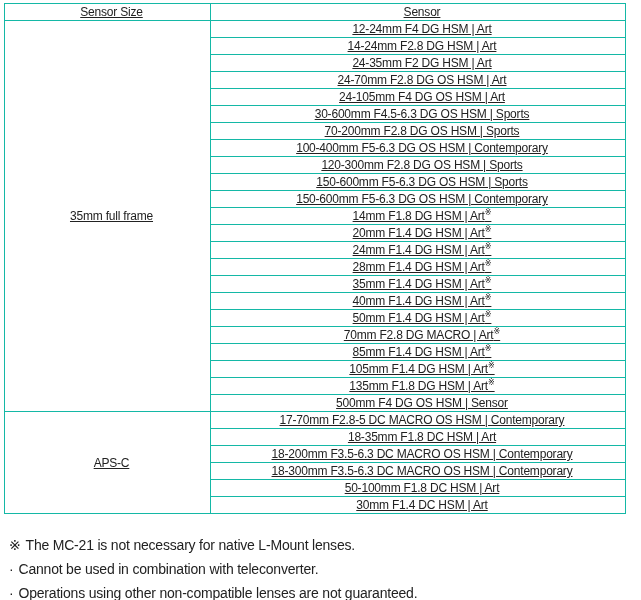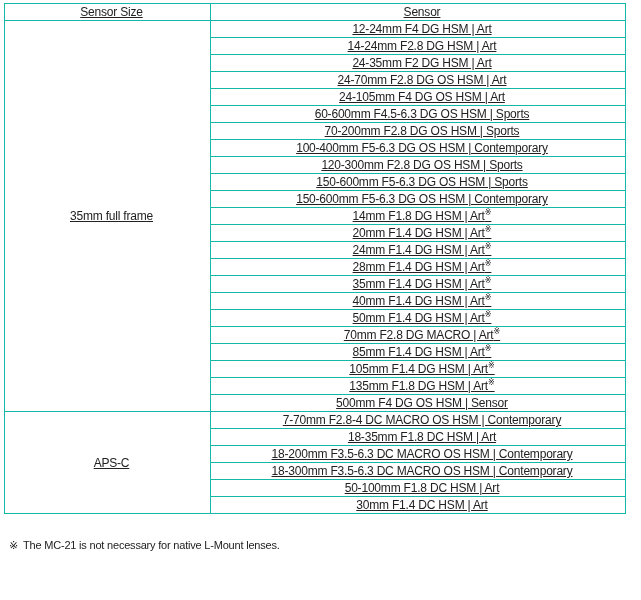--- a/index.html
+++ b/index.html
@@ -31,21 +31,21 @@
   }
   .lens-table td.sensor-cell { vertical-align: middle; }
   sup.mark {
     font-size: 8px;
     line-height: 0;
     vertical-align: super;
     letter-spacing: 0;
   }
   .notes { margin: 24px 0 0 5px; }
   .note {
-    font-size: 11px;
+    font-size: 14px;
     letter-spacing: -0.2px;
     line-height: 14px;
     margin-bottom: 10px;
   }
   .note .bullet { margin-right: 5px; }
 </style>
 </head>
 <body>
 
 <div class="page">
@@ -71,21 +71,21 @@
         <tr>
           <td class="product-cell">24-35mm F2 DG HSM | Art</td>
         </tr>
         <tr>
           <td class="product-cell">24-70mm F2.8 DG OS HSM | Art</td>
         </tr>
         <tr>
           <td class="product-cell">24-105mm F4 DG OS HSM | Art</td>
         </tr>
         <tr>
-          <td class="product-cell">60-600mm F4.5-6.3 DG OS HSM | Sports</td>
+          <td class="product-cell">30-600mm F4.5-6.3 DG OS HSM | Sports</td>
         </tr>
         <tr>
           <td class="product-cell">70-200mm F2.8 DG OS HSM | Sports</td>
         </tr>
         <tr>
           <td class="product-cell">100-400mm F5-6.3 DG OS HSM | Contemporary</td>
         </tr>
         <tr>
           <td class="product-cell">120-300mm F2.8 DG OS HSM | Sports</td>
         </tr>
@@ -126,21 +126,21 @@
           <td class="product-cell">105mm F1.4 DG HSM | Art<sup class="mark">※</sup></td>
         </tr>
         <tr>
           <td class="product-cell">135mm F1.8 DG HSM | Art<sup class="mark">※</sup></td>
         </tr>
         <tr>
           <td class="product-cell">500mm F4 DG OS HSM | Sensor</td>
         </tr>
         <tr>
           <td class="sensor-cell" rowspan="6">APS-C</td>
-          <td class="product-cell">7-70mm F2.8-4 DC MACRO OS HSM | Contemporary</td>
+          <td class="product-cell">17-70mm F2.8-5 DC MACRO OS HSM | Contemporary</td>
         </tr>
         <tr>
           <td class="product-cell">18-35mm F1.8 DC HSM | Art</td>
         </tr>
         <tr>
           <td class="product-cell">18-200mm F3.5-6.3 DC MACRO OS HSM | Contemporary</td>
         </tr>
         <tr>
           <td class="product-cell">18-300mm F3.5-6.3 DC MACRO OS HSM | Contemporary</td>
         </tr>
@@ -148,14 +148,16 @@
           <td class="product-cell">50-100mm F1.8 DC HSM | Art</td>
         </tr>
         <tr>
           <td class="product-cell">30mm F1.4 DC HSM | Art</td>
         </tr>
       </tbody>
   </table>
 
   <div class="notes" id="notes">
       <div class="note"><span class="bullet">※</span><span>The MC-21 is not necessary for native L-Mount lenses.</span></div>
+      <div class="note"><span class="bullet">·</span><span>Cannot be used in combination with teleconverter.</span></div>
+      <div class="note"><span class="bullet">·</span><span>Operations using other non-compatible lenses are not guaranteed.</span></div>
     </div>
 </div>
 
 </body></html>

